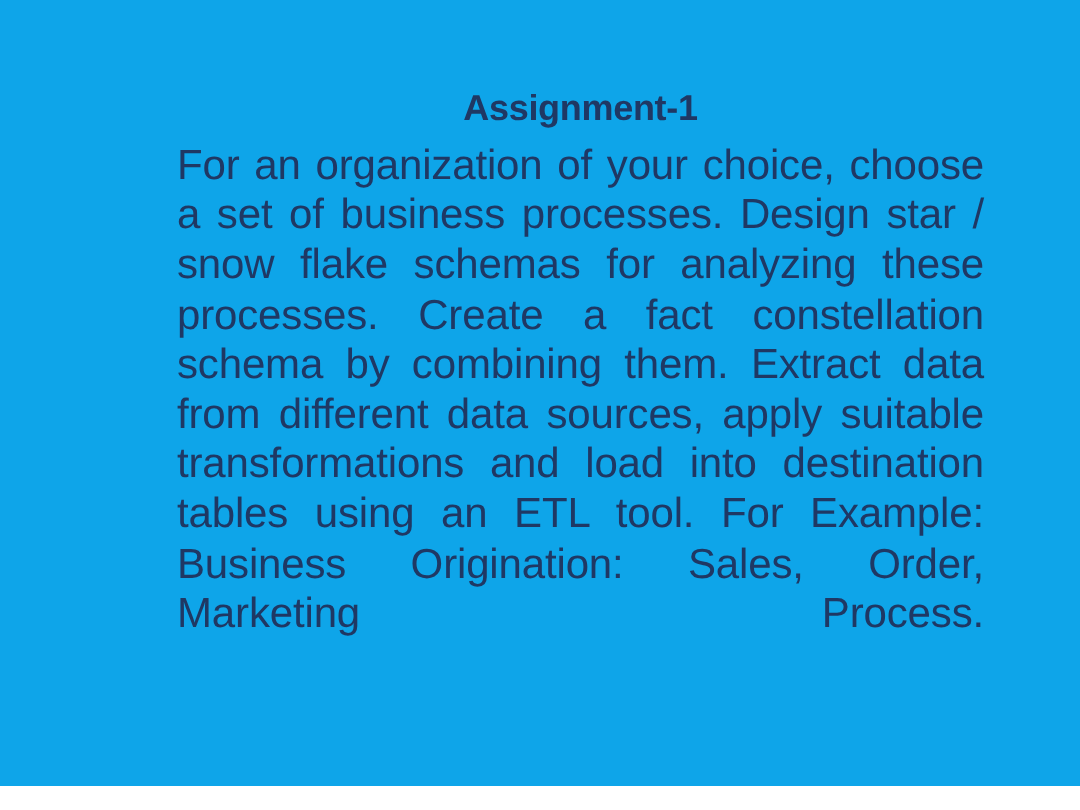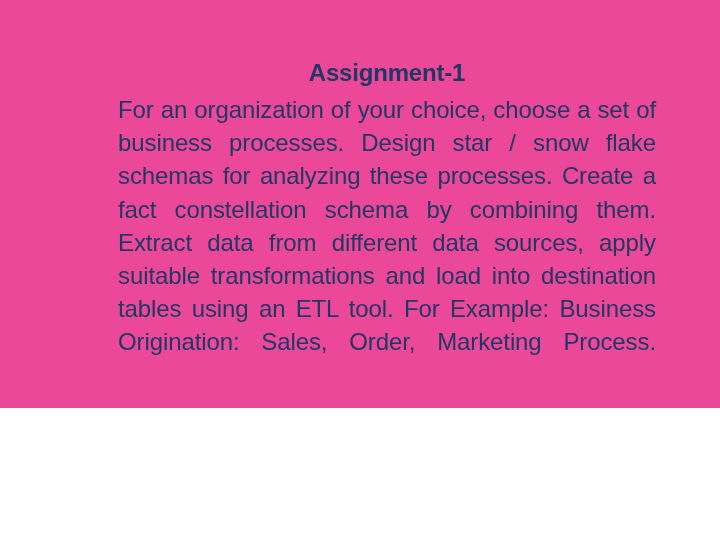--- a/index.html
+++ b/index.html
@@ -9,42 +9,42 @@
   body {
     width: 720px;
     height: 540px;
     background: #ffffff;
     font-family: "Liberation Sans", sans-serif;
     overflow: hidden;
   }
   .slide {
     position: relative;
     width: 720px;
-    height: 408px;
-    background: #ec4899;
+    height: 524px;
+    background: #0ea5e9;
     box-sizing: border-box;
   }
   .content-block {
     position: absolute;
     left: 118px;
     top: 56px;
     width: 538px;
   }
   .slide-title {
     color: #1f3864;
     font-size: 24px;
     font-weight: bold;
     text-align: center;
     line-height: 33px;
     letter-spacing: -0.2px;
     margin: 0 0 4px 0;
   }
   .body-paragraph {
     color: #1f3864;
-    font-size: 24px;
+    font-size: 28px;
     font-weight: normal;
     line-height: 33.2px;
     text-align: justify;
     text-justify: inter-word;
     margin: 0;
     letter-spacing: -0.1px;
     -webkit-hyphens: none;
     hyphens: none;
   }
   

